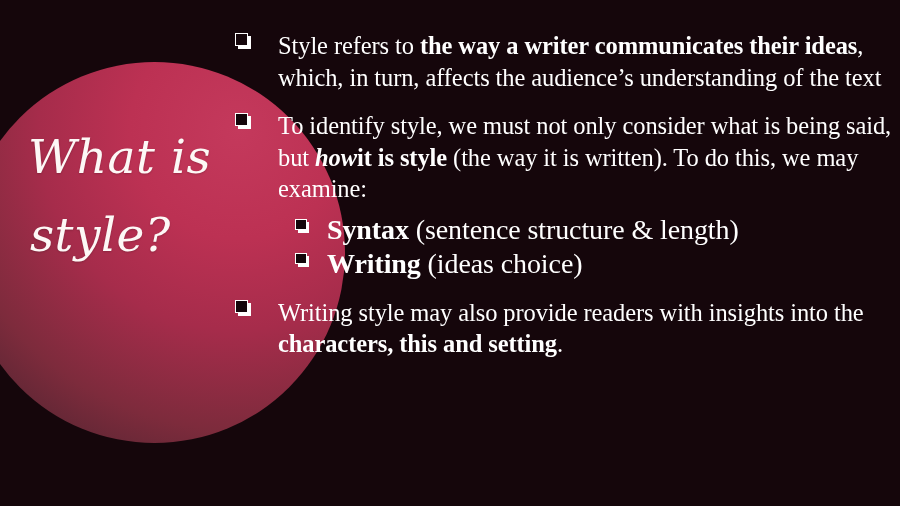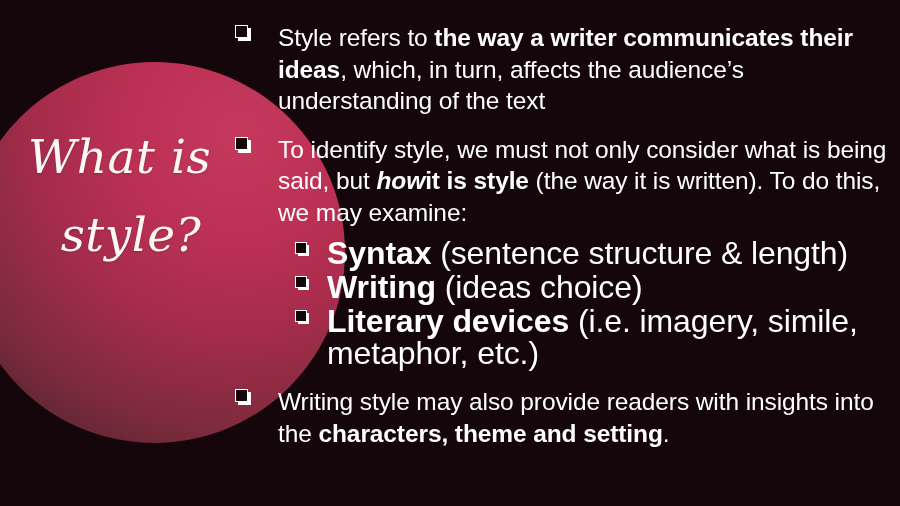--- a/index.html
+++ b/index.html
@@ -50,28 +50,29 @@
     font-style:italic;
     font-weight:400;
     font-size:47px;
     line-height:78px;
     letter-spacing:0.5px;
     text-shadow:0 1px 2px rgba(0,0,0,0.18);
   }
   #title-text .tl { display:block; white-space:nowrap; }
   #title-text .tl-1 { padding-left:2px; }
   #title-text .tl-2 { padding-left:6px; }
-  #title-text .tl-3 { padding-left:4px;text-align:center; }
+  #title-text .tl-3 { padding-left:4px; }
 
   
   #body-panel {
     position:absolute;
-    left:233px; top:22px;
+    left:233px; top:30px;
     width:660px;
     color:#ffffff;
+    font-family:Liberation Serif, serif;
   }
 
   .bullet {
     position:relative;
     padding-left:45px;
     margin-bottom:17px;
     font-size:24.5px;
     line-height:31.5px;
     font-weight:300;
     letter-spacing:-0.1px;
@@ -102,21 +103,21 @@
   }
 
   .sublist {
     margin-top:9px;
     padding-left:13px;
   }
   .subbullet {
     position:relative;
     padding-left:36px;
     margin-bottom:2px;
-    font-size:32px;
+    font-size:28px;
     line-height:32px;
     font-weight:300;
     letter-spacing:-0.1px;
   }
   .subbullet:last-child { margin-bottom:0; }
   .subbullet .marker {
     left:4px; top:5px;
     width:14px; height:14px;
   }
   .subbullet .marker::before {
@@ -156,26 +157,22 @@
 
       <div class="sublist">
         <div class="subbullet">
           <span class="marker"></span>
           <span><b>Syntax</b><span> (sentence structure &amp; length)</span></span>
         </div>
         <div class="subbullet">
           <span class="marker"></span>
           <span><b>Writing</b><span> (ideas choice)</span></span>
         </div>
-        <div class="subbullet">
-          <span class="marker"></span>
-          <span><b>Literary devices</b><span> (i.e. imagery, simile, metaphor, etc.)</span></span>
-        </div>
       </div>
     </div>
 
     <div class="bullet">
       <span class="marker"></span>
-      <span><span>Writing style may also provide readers with insights into the </span><b>characters, theme and setting</b><span>.</span></span>
+      <span><span>Writing style may also provide readers with insights into the </span><b>characters, this and setting</b><span>.</span></span>
     </div>
 
   </div>
 </div>
 
 </body></html>

